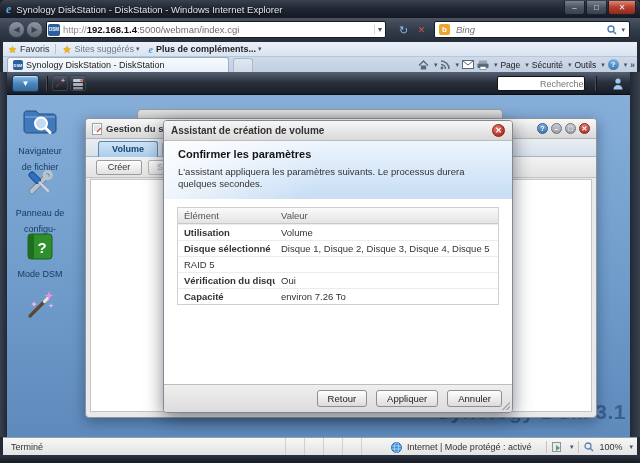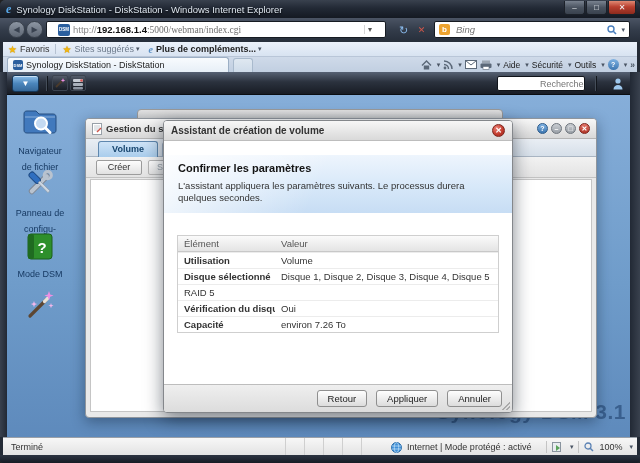--- a/index.html
+++ b/index.html
@@ -21,24 +21,24 @@
   .wbtn.min,.wbtn.max{width:21px;}
   .wbtn.close{width:28px;background:linear-gradient(#e08a74,#b94030 45%,#8c2a1d);}
 
   
   .navrow{left:0;top:18px;width:640px;height:24px;
     background:linear-gradient(#4b5464 0%,#333c4a 50%,#262e3a 100%);}
   .navcircle{position:absolute;top:3px;width:17px;height:17px;border-radius:50%;
     background:linear-gradient(#8d96a3,#5d6673);border:1px solid #3a424d;color:#394250;
     font-size:8px;display:flex;align-items:center;justify-content:center;}
   .addr{position:absolute;left:46px;top:3px;width:340px;height:17px;background:#fff;
-    border:1px solid #161b22;border-radius:2px;display:flex;align-items:center;padding:0 10px;font-size:9.5px;}
+    border:1px solid #161b22;border-radius:2px;display:flex;align-items:center;padding:0 0;font-size:9.5px;}
   .favsq{width:12px;height:12px;border-radius:2px;background:#2b5f9e;color:#fff;
     font-size:4.5px;font-weight:bold;display:flex;align-items:center;justify-content:center;margin:0 3px 0 1px;}
-  .u1{color:#8a8a8a;} .u2{color:#111;font-weight:bold;} .u3{color:#6e6e6e;font-family:Liberation Serif, serif;}
+  .u1{color:#8a8a8a;} .u2{color:#111;font-weight:bold;} .u3{color:#6e6e6e;}
   .addrcaret{margin-left:auto;border-left:1px solid #d5d5d5;padding:0 3px;color:#555;font-size:8px;}
   .navbtn{position:absolute;top:4px;width:15px;height:16px;font-size:11px;text-align:center;line-height:16px;}
   .bing{position:absolute;left:434px;top:3px;width:196px;height:17px;background:#fff;
     border:1px solid #161b22;border-radius:2px;display:flex;align-items:center;padding:0 4px;}
   .blogo{width:11px;height:11px;border-radius:2px;background:#eda32f;color:#fff;font-weight:bold;
     font-size:8px;display:flex;align-items:center;justify-content:center;margin-right:4px;}
   .bing input{border:none;outline:none;flex:1;font:italic 9.5px "Liberation Sans",sans-serif;color:#8a8a8a;min-width:0;background:transparent;}
 
   
   .favbar{left:3px;top:42px;width:634px;height:15px;
@@ -110,21 +110,21 @@
     border-radius:3px 3px 0 0;background:#dde5ee;font-size:9px;color:#44586b;text-align:left;padding-left:6px;line-height:14px;}
   .swtools{height:21px;background:linear-gradient(#f2f2f2,#e3e3e3);border-bottom:1px solid #c2c2c2;position:relative;}
   .swbtn{position:absolute;top:3px;height:15px;border:1px solid #9c9c9c;border-radius:2px;
     background:linear-gradient(#fdfdfd,#e1e1e1);font-size:9px;color:#333;text-align:center;line-height:13px;overflow:hidden;}
   .swbtn.disabled{color:#9aa3ab;border-color:#b5b5b5;}
   .swcontent{position:absolute;left:4px;right:4px;top:60px;bottom:5px;background:#fff;border:1px solid #c5c5c5;}
 
   
   .dialog{position:absolute;left:156px;top:25px;width:350px;height:293px;background:#fff;
     border:1px solid #84878b;border-radius:4px;z-index:3;box-shadow:0 5px 18px rgba(5,15,30,.5);
-    display:flex;flex-direction:column;gap:14px;}
+    display:flex;flex-direction:column;}
   .dtitle{height:20px;background:linear-gradient(#f7f7f7,#d9d9d9);border-bottom:1px solid #bdbdbd;
     border-radius:3px 3px 0 0;display:flex;align-items:center;padding:0 7px;flex:0 0 auto;}
   .dtitle .t{font-size:10px;font-weight:bold;color:#333;}
   .dclose{margin-left:auto;width:13px;height:13px;border-radius:50%;border:1px solid #7e241c;
     background:radial-gradient(circle at 35% 30%,#ec8177,#c0392b 60%,#96291d);
     color:#fff;font-size:8px;font-weight:bold;display:flex;align-items:center;justify-content:center;}
   .dheader{height:58px;flex:0 0 auto;padding:7px 14px 0 14px;
     background:linear-gradient(115deg,rgba(255,255,255,.85),rgba(255,255,255,0) 45%),
                linear-gradient(#eef5fd 0%,#d7e8f9 55%,#c7ddf4 100%);}
   .dheading{font-size:11px;font-weight:bold;color:#141414;}
@@ -238,21 +238,21 @@
       <svg width="12" height="9">
           <rect x=".5" y=".5" width="11" height="8" fill="#fff" stroke="#5b6878"></rect>
           <path d="M.5.5 6 5 11.5.5" stroke="#5b6878" fill="none"></path>
         </svg>
       <svg width="12" height="10">
           <rect x="2" y="0.5" width="8" height="3" fill="#9aa4b0"></rect>
           <rect x=".5" y="3.5" width="11" height="4.5" rx="1" fill="#5b6878"></rect>
           <rect x="3" y="6.5" width="6" height="3" fill="#fff" stroke="#5b6878" stroke-width=".6"></rect>
         </svg>
       <span class="caret">▾</span>
-      <span>Aide</span>
+      <span>Page</span>
       <span class="caret">▾</span>
       <span>Sécurité</span>
       <span class="caret">▾</span>
       <span>Outils</span>
       <span class="caret">▾</span>
       <span style="width:11px;height:11px;border-radius:50%;background:linear-gradient(#7fb2e2,#3e77b1);color:#fff;font-size:7px;font-weight:bold;display:inline-flex;align-items:center;justify-content:center;">?</span>
       <span class="caret">▾</span>
       <span style="color:#44505f;font-weight:bold;">»</span>
     </div>
   </div>

